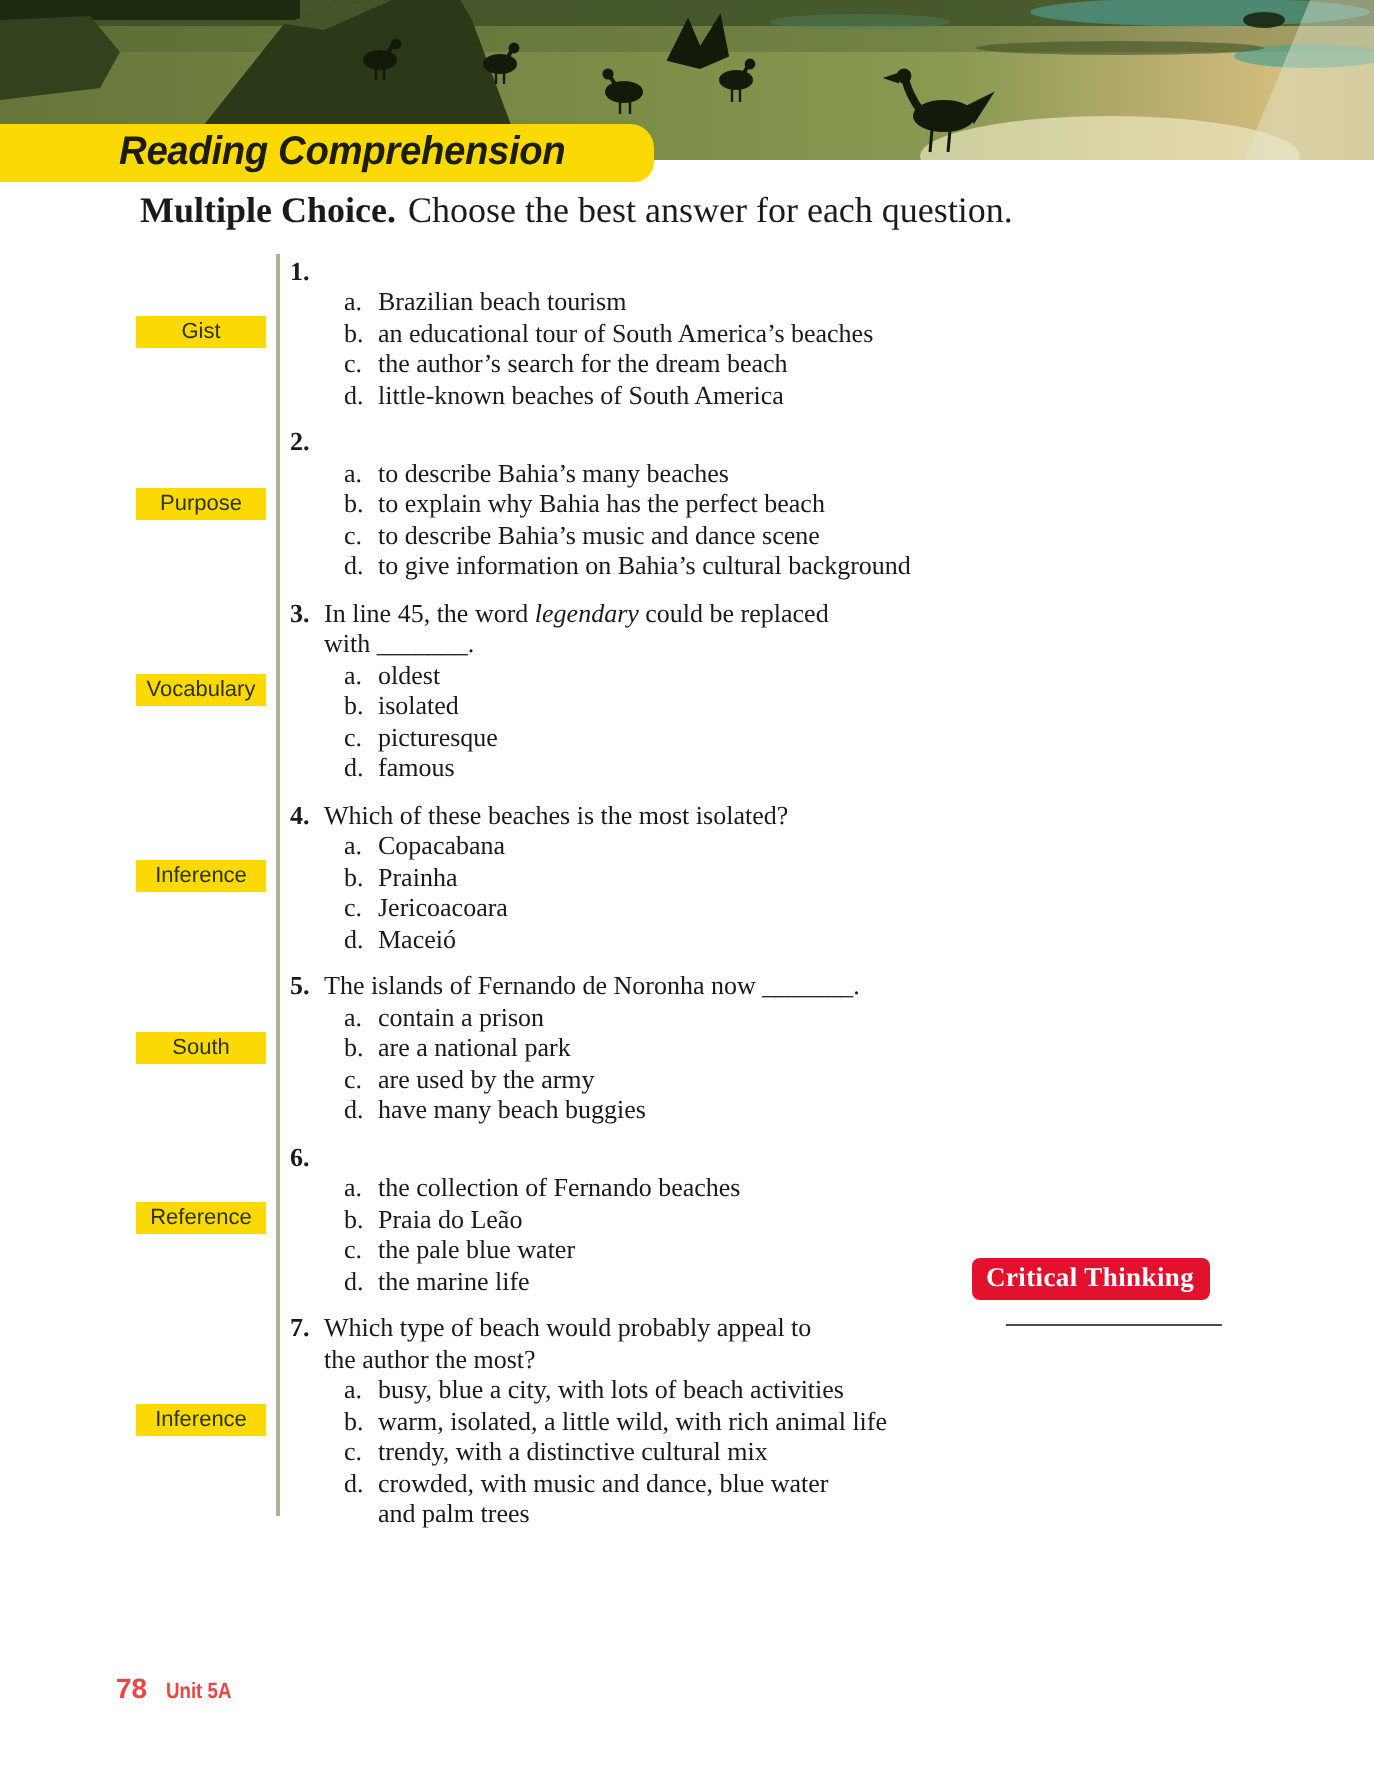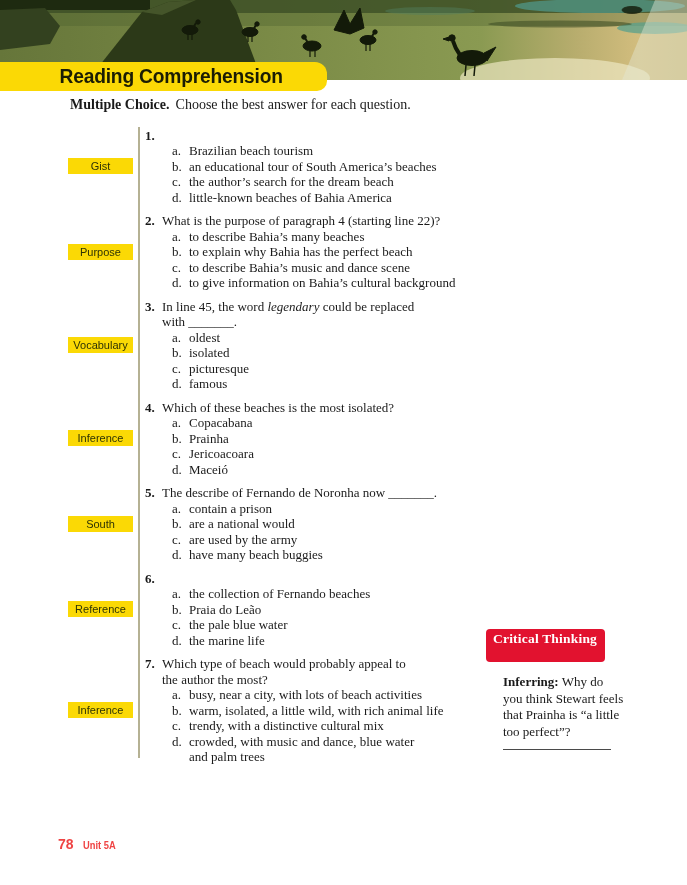--- a/index.html
+++ b/index.html
@@ -1,35 +1,35 @@
 <!DOCTYPE html>
 <html><head>
 <meta charset="utf-8">
 <style>
   html,body{margin:0;padding:0;background:#ffffff;}
   .page{
     position:relative;width:687px;height:885px;background:#ffffff;overflow:hidden;
     font-family:"Liberation Serif",serif;color:#1a1a1a;
   }
   
-  .photo{position:absolute;top:0;left:0;width:687px;height:91px;}
+  .photo{position:absolute;top:0;left:0;width:687px;height:91px;font-style:italic;}
   .photo svg{display:block;}
   .banner{
     position:absolute;left:0;bottom:0;width:327px;height:29px;
     background:#fbd905;border-radius:0 12px 10px 0;
   }
   .banner span{
     display:block;padding-left:62px;line-height:29px;
     font-family:"Liberation Sans",sans-serif;font-weight:bold;font-size:20px;
     color:#1b1d04;letter-spacing:-0.2px;transform:scaleX(.96);transform-origin:left center;
     white-space:nowrap;
   }
   
   .instruction{
-    position:absolute;top:97px;left:70px;margin:0;font-size:14px;line-height:16px;
+    position:absolute;top:97px;left:70px;margin:0;font-size:18px;line-height:16px;
   }
   .instruction strong{margin-right:6px;}
   
   .qarea{position:absolute;top:127px;left:0;width:480px;}
   .vrule{position:absolute;top:0;left:138px;width:2px;height:631px;background:#b5b193;}
   ol.questions{list-style:none;margin:0;padding:0 0 0 68px;}
   li.question{display:flex;align-items:center;margin-bottom:7.5px;}
   .q-label-col{width:77px;flex:0 0 77px;}
   .q-label{
     display:block;width:65px;height:16px;background:#fbd905;
@@ -41,21 +41,21 @@
   .q-number{width:17px;flex:0 0 17px;font-weight:bold;}
   .q-text{width:300px;white-space:pre-line;}
   ul.options{list-style:none;margin:0;padding:0 0 0 27px;}
   li.option{display:flex;font-size:13px;line-height:15.5px;}
   .opt-letter{width:17px;flex:0 0 17px;}
   .opt-text{width:285px;white-space:pre-line;}
   
   .ct{position:absolute;top:629px;left:486px;width:150px;}
   .ct-header{
     display:inline-block;background:#e2122f;color:#ffffff;border-radius:4px;
-    padding:2px 8px 15px 7px;font-weight:bold;font-size:13.5px;
+    padding:2px 8px 3px 7px;font-weight:bold;font-size:13.5px;
     font-family:"Liberation Serif",serif;letter-spacing:0.2px;white-space:nowrap;
   }
   .ct-body{margin:12px 0 0 17px;width:133px;}
   .ct-section{font-size:13px;line-height:16.5px;margin:0;}
   .ct-section .ct-text{white-space:pre-line;}
   .ct-divider{border:none;border-top:1.5px solid #4a4a4a;width:108px;margin:9px 0 10px 0;}
   
   .footer{position:absolute;top:836px;left:58px;display:flex;align-items:baseline;
     font-family:"Liberation Sans",sans-serif;color:#ef4444;}
   .footer .pageno{font-size:14px;font-weight:bold;}
@@ -157,34 +157,33 @@
     <span class="opt-text">an educational tour of South America’s beaches</span>
   </li>
 
   <li class="option">
     <span class="opt-letter">c.</span>
     <span class="opt-text">the author’s search for the dream beach</span>
   </li>
 
   <li class="option">
     <span class="opt-letter">d.</span>
-    <span class="opt-text">little-known beaches of Bahia America</span>
+    <span class="opt-text">little-known beaches of South America</span>
   </li>
 </ul>
     </div>
   </li>
 
   <li class="question">
     <div class="q-label-col">
       <span class="q-label">Purpose</span>
     </div>
     <div class="q-body">
       <div class="q-line">
         <span class="q-number">2.</span>
-        <span class="q-text"><span class="q-pre">What is the purpose of paragraph 4 (starting line 22)?</span><i class="q-italic"></i><span class="q-post"></span></span>
       </div>
       <ul class="options">
   <li class="option">
     <span class="opt-letter">a.</span>
     <span class="opt-text">to describe Bahia’s many beaches</span>
   </li>
 
   <li class="option">
     <span class="opt-letter">b.</span>
     <span class="opt-text">to explain why Bahia has the perfect beach</span>
@@ -270,31 +269,31 @@
     </div>
   </li>
 
   <li class="question">
     <div class="q-label-col">
       <span class="q-label">South</span>
     </div>
     <div class="q-body">
       <div class="q-line">
         <span class="q-number">5.</span>
-        <span class="q-text"><span class="q-pre">The describe of Fernando de Noronha now _______.</span><i class="q-italic"></i><span class="q-post"></span></span>
+        <span class="q-text"><span class="q-pre">The islands of Fernando de Noronha now _______.</span><i class="q-italic"></i><span class="q-post"></span></span>
       </div>
       <ul class="options">
   <li class="option">
     <span class="opt-letter">a.</span>
     <span class="opt-text">contain a prison</span>
   </li>
 
   <li class="option">
     <span class="opt-letter">b.</span>
-    <span class="opt-text">are a national would</span>
+    <span class="opt-text">are a national park</span>
   </li>
 
   <li class="option">
     <span class="opt-letter">c.</span>
     <span class="opt-text">are used by the army</span>
   </li>
 
   <li class="option">
     <span class="opt-letter">d.</span>
     <span class="opt-text">have many beach buggies</span>
@@ -341,21 +340,21 @@
     </div>
     <div class="q-body">
       <div class="q-line">
         <span class="q-number">7.</span>
         <span class="q-text"><span class="q-pre">Which type of beach would probably appeal to
 the author the most?</span><i class="q-italic"></i><span class="q-post"></span></span>
       </div>
       <ul class="options">
   <li class="option">
     <span class="opt-letter">a.</span>
-    <span class="opt-text">busy, near a city, with lots of beach activities</span>
+    <span class="opt-text">busy, blue a city, with lots of beach activities</span>
   </li>
 
   <li class="option">
     <span class="opt-letter">b.</span>
     <span class="opt-text">warm, isolated, a little wild, with rich animal life</span>
   </li>
 
   <li class="option">
     <span class="opt-letter">c.</span>
     <span class="opt-text">trendy, with a distinctive cultural mix</span>
@@ -370,26 +369,20 @@
     </div>
   </li>
 </ol>
   </div>
 
   <aside class="ct">
     <div class="ct-header">
       <span>Critical Thinking</span>
     </div>
     <div class="ct-body" id="ct-body">
-  <p class="ct-section">
-    <strong class="ct-lead">Inferring:</strong> <span class="ct-text">Why do
-you think Stewart feels
-that Prainha is “a little
-too perfect”?</span>
-  </p>
 <hr class="ct-divider">
 </div>
   </aside>
 
   <footer class="footer">
     <span class="pageno">78</span>
     <span class="unit">Unit 5A</span>
   </footer>
 
 </div>

